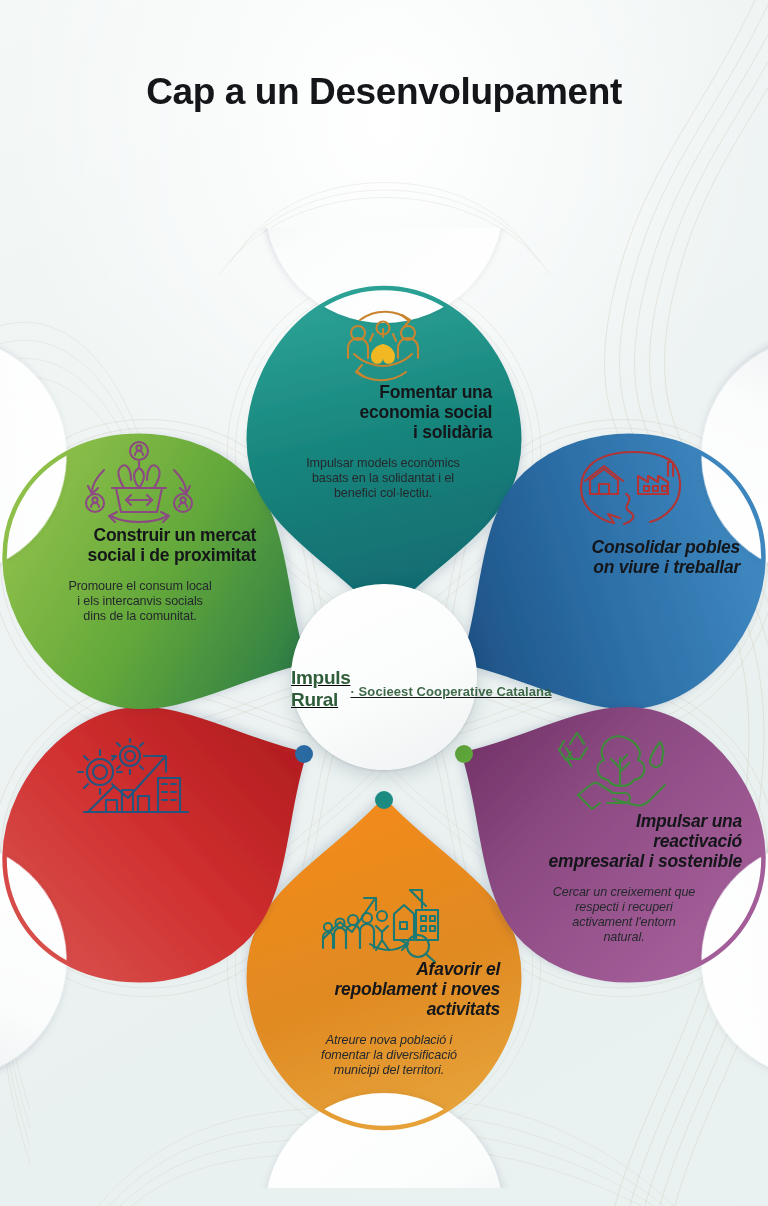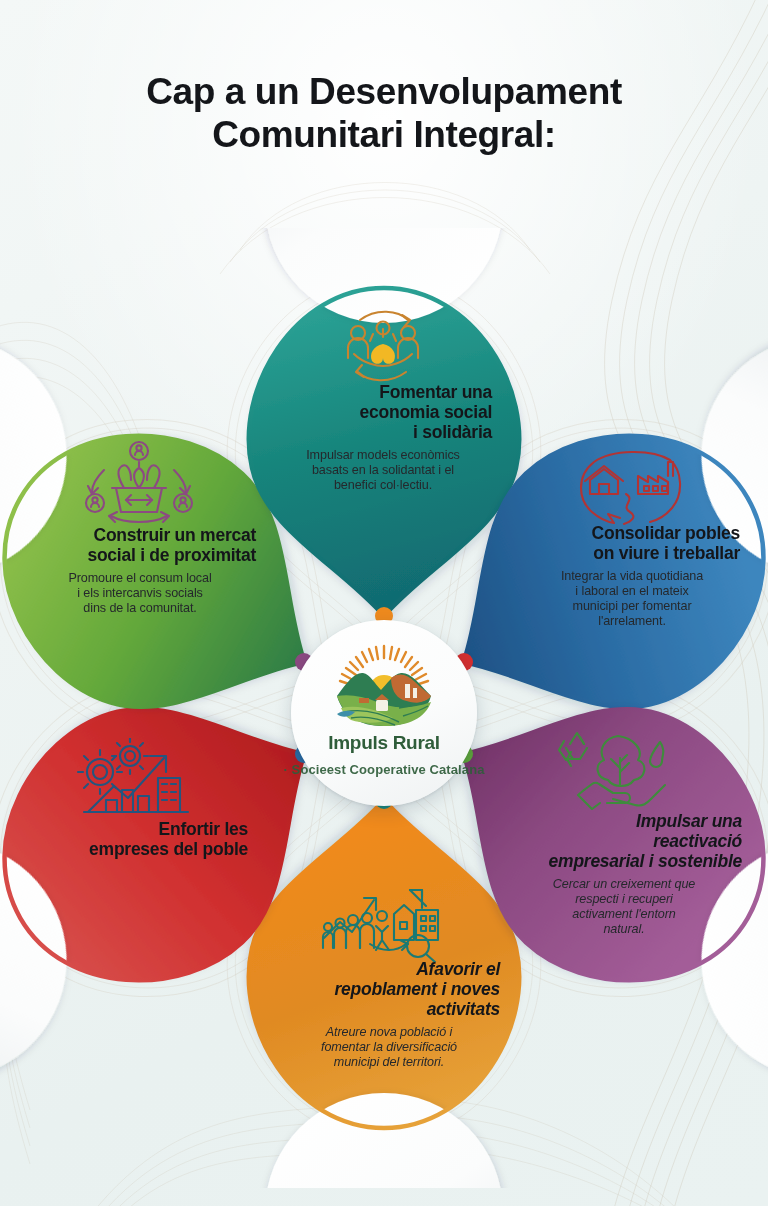--- a/index.html
+++ b/index.html
@@ -26,51 +26,52 @@
   #stage{ position:absolute; left:0; top:228px; width:768px; height:960px; z-index:20; }
   #petals{ position:absolute; left:0; top:0; width:768px; height:960px; }
 
   
   .petal-card{ position:absolute; text-align:center; z-index:25; }
   .petal-title{
     font-weight:700; color:#14161a; line-height:1.14;
     font-size:17.5px; letter-spacing:-0.25px;text-align:right;
   }
   .petal-desc{
-    margin-top:5px; color:#25282c; line-height:1.2;
+    margin-top:13px; color:#25282c; line-height:1.2;
     font-size:12.6px; letter-spacing:-0.1px;
   }
   .petal-icon{ position:absolute; z-index:26; }
 
   
   #card-economia{ left:274px; top:155px; width:218px; }
   #icon-economia{ left:324px; top:78px;  width:118px; height:80px; }
 
-  #card-pobles{   left:524px; top:296px; width:216px; }
+  #card-pobles{   left:524px; top:310px; width:216px;font-style:italic; }
   #icon-pobles{   left:574px; top:222px; width:114px; height:78px; }
 
   #card-regen{    left:506px; top:584px; width:236px;font-style:italic; }
   #icon-regen{    left:556px; top:500px; width:120px; height:82px; }
 
   #card-repoblament{ left:278px; top:732px; width:222px;font-style:italic; }
   #icon-repoblament{ left:318px; top:650px; width:140px; height:84px; }
 
   #card-empreses{ left:28px;  top:592px; width:220px; }
   #icon-empreses{ left:72px;  top:510px; width:130px; height:82px; }
 
   #card-mercat{   left:24px;  top:298px; width:232px; }
   #icon-mercat{   left:78px;  top:212px; width:122px; height:88px; }
 
   
   #center-node{
-    position:absolute; left:291px; top:392px; width:186px; height:186px;
+    position:absolute; left:291px; top:356px; width:186px; height:186px;
     border-radius:50%; background:linear-gradient(155deg,#ffffff 0%,#fbfcfc 55%,#eef1f2 100%);
     box-shadow:0 6px 18px rgba(20,40,60,.16), 0 1px 3px rgba(20,40,60,.10);
-    z-index:30; display:flex; flex-direction:column; align-items:center; justify-content:flex-start;
+    z-index:30; display:flex; align-items:center; justify-content:flex-start;
     padding-top:20px;
+    text-decoration:underline;
   }
   #center-logo-mark{ width:110px; height:88px; }
   #center-name{
     margin-top:4px; font-size:19px; font-weight:700; color:#2f5d3a; letter-spacing:-0.3px;
   }
   #center-tagline{
     margin-top:8px; font-size:13px; font-weight:700; color:#2f5d3a;
     letter-spacing:0.1px; opacity:.92; white-space:nowrap;
   }
 </style>
@@ -99,21 +100,20 @@
   </g>
   <g fill="none" stroke="#c9bfae" stroke-opacity="0.28" stroke-width="0.8">
     <path d="M240 250 C 300 160, 470 160, 530 250"></path>
     <path d="M230 262 C 296 166, 474 166, 540 262"></path>
     <path d="M220 274 C 292 172, 478 172, 550 274"></path>
   </g>
 </svg>
 
 <div id="title">
   <span class="ln">Cap a un Desenvolupament</span>
-  <span class="ln">Comunitari Integral:</span>
 </div>
 
 <div id="stage">
 
   <svg id="petals" viewBox="0 0 768 960">
     <defs>
 
       <linearGradient id="g-orange" x1="0" y1="0" x2="0.3" y2="1">
         <stop offset="0%" stop-color="#E8A83F"></stop>
           <stop offset="55%" stop-color="#E08A22"></stop>
@@ -449,26 +449,20 @@
       <span>basats en la solidantat i el</span><br>
       <span>benefici col·lectiu.</span>
     </div>
   </div>
 
   <div class="petal-card" id="card-pobles">
     <div class="petal-title">
       <span>Consolidar pobles</span><br>
       <span>on viure i treballar</span>
     </div>
-    <div class="petal-desc">
-      <span>Integrar la vida quotidiana</span><br>
-      <span>i laboral en el mateix</span><br>
-      <span>municipi per fomentar</span><br>
-      <span>l'arrelament.</span>
-    </div>
   </div>
 
   <div class="petal-card" id="card-regen">
     <div class="petal-title">
       <span>Impulsar una</span><br>
       <span>reactivació</span><br>
       <span>empresarial i sostenible</span>
     </div>
     <div class="petal-desc">
       <span>Cercar un creixement que</span><br>
@@ -485,24 +479,20 @@
       <span>activitats</span>
     </div>
     <div class="petal-desc">
       <span>Atreure nova població i</span><br>
       <span>fomentar la diversificació</span><br>
       <span>municipi del territori.</span>
     </div>
   </div>
 
   <div class="petal-card" id="card-empreses">
-    <div class="petal-title">
-      <span>Enfortir les</span><br>
-      <span>empreses del poble</span>
-    </div>
   </div>
 
   <div class="petal-card" id="card-mercat">
     <div class="petal-title">
       <span>Construir un mercat</span><br>
       <span>social i de proximitat</span>
     </div>
     <div class="petal-desc">
       <span>Promoure el consum local</span><br>
       <span>i els intercanvis socials</span><br>

